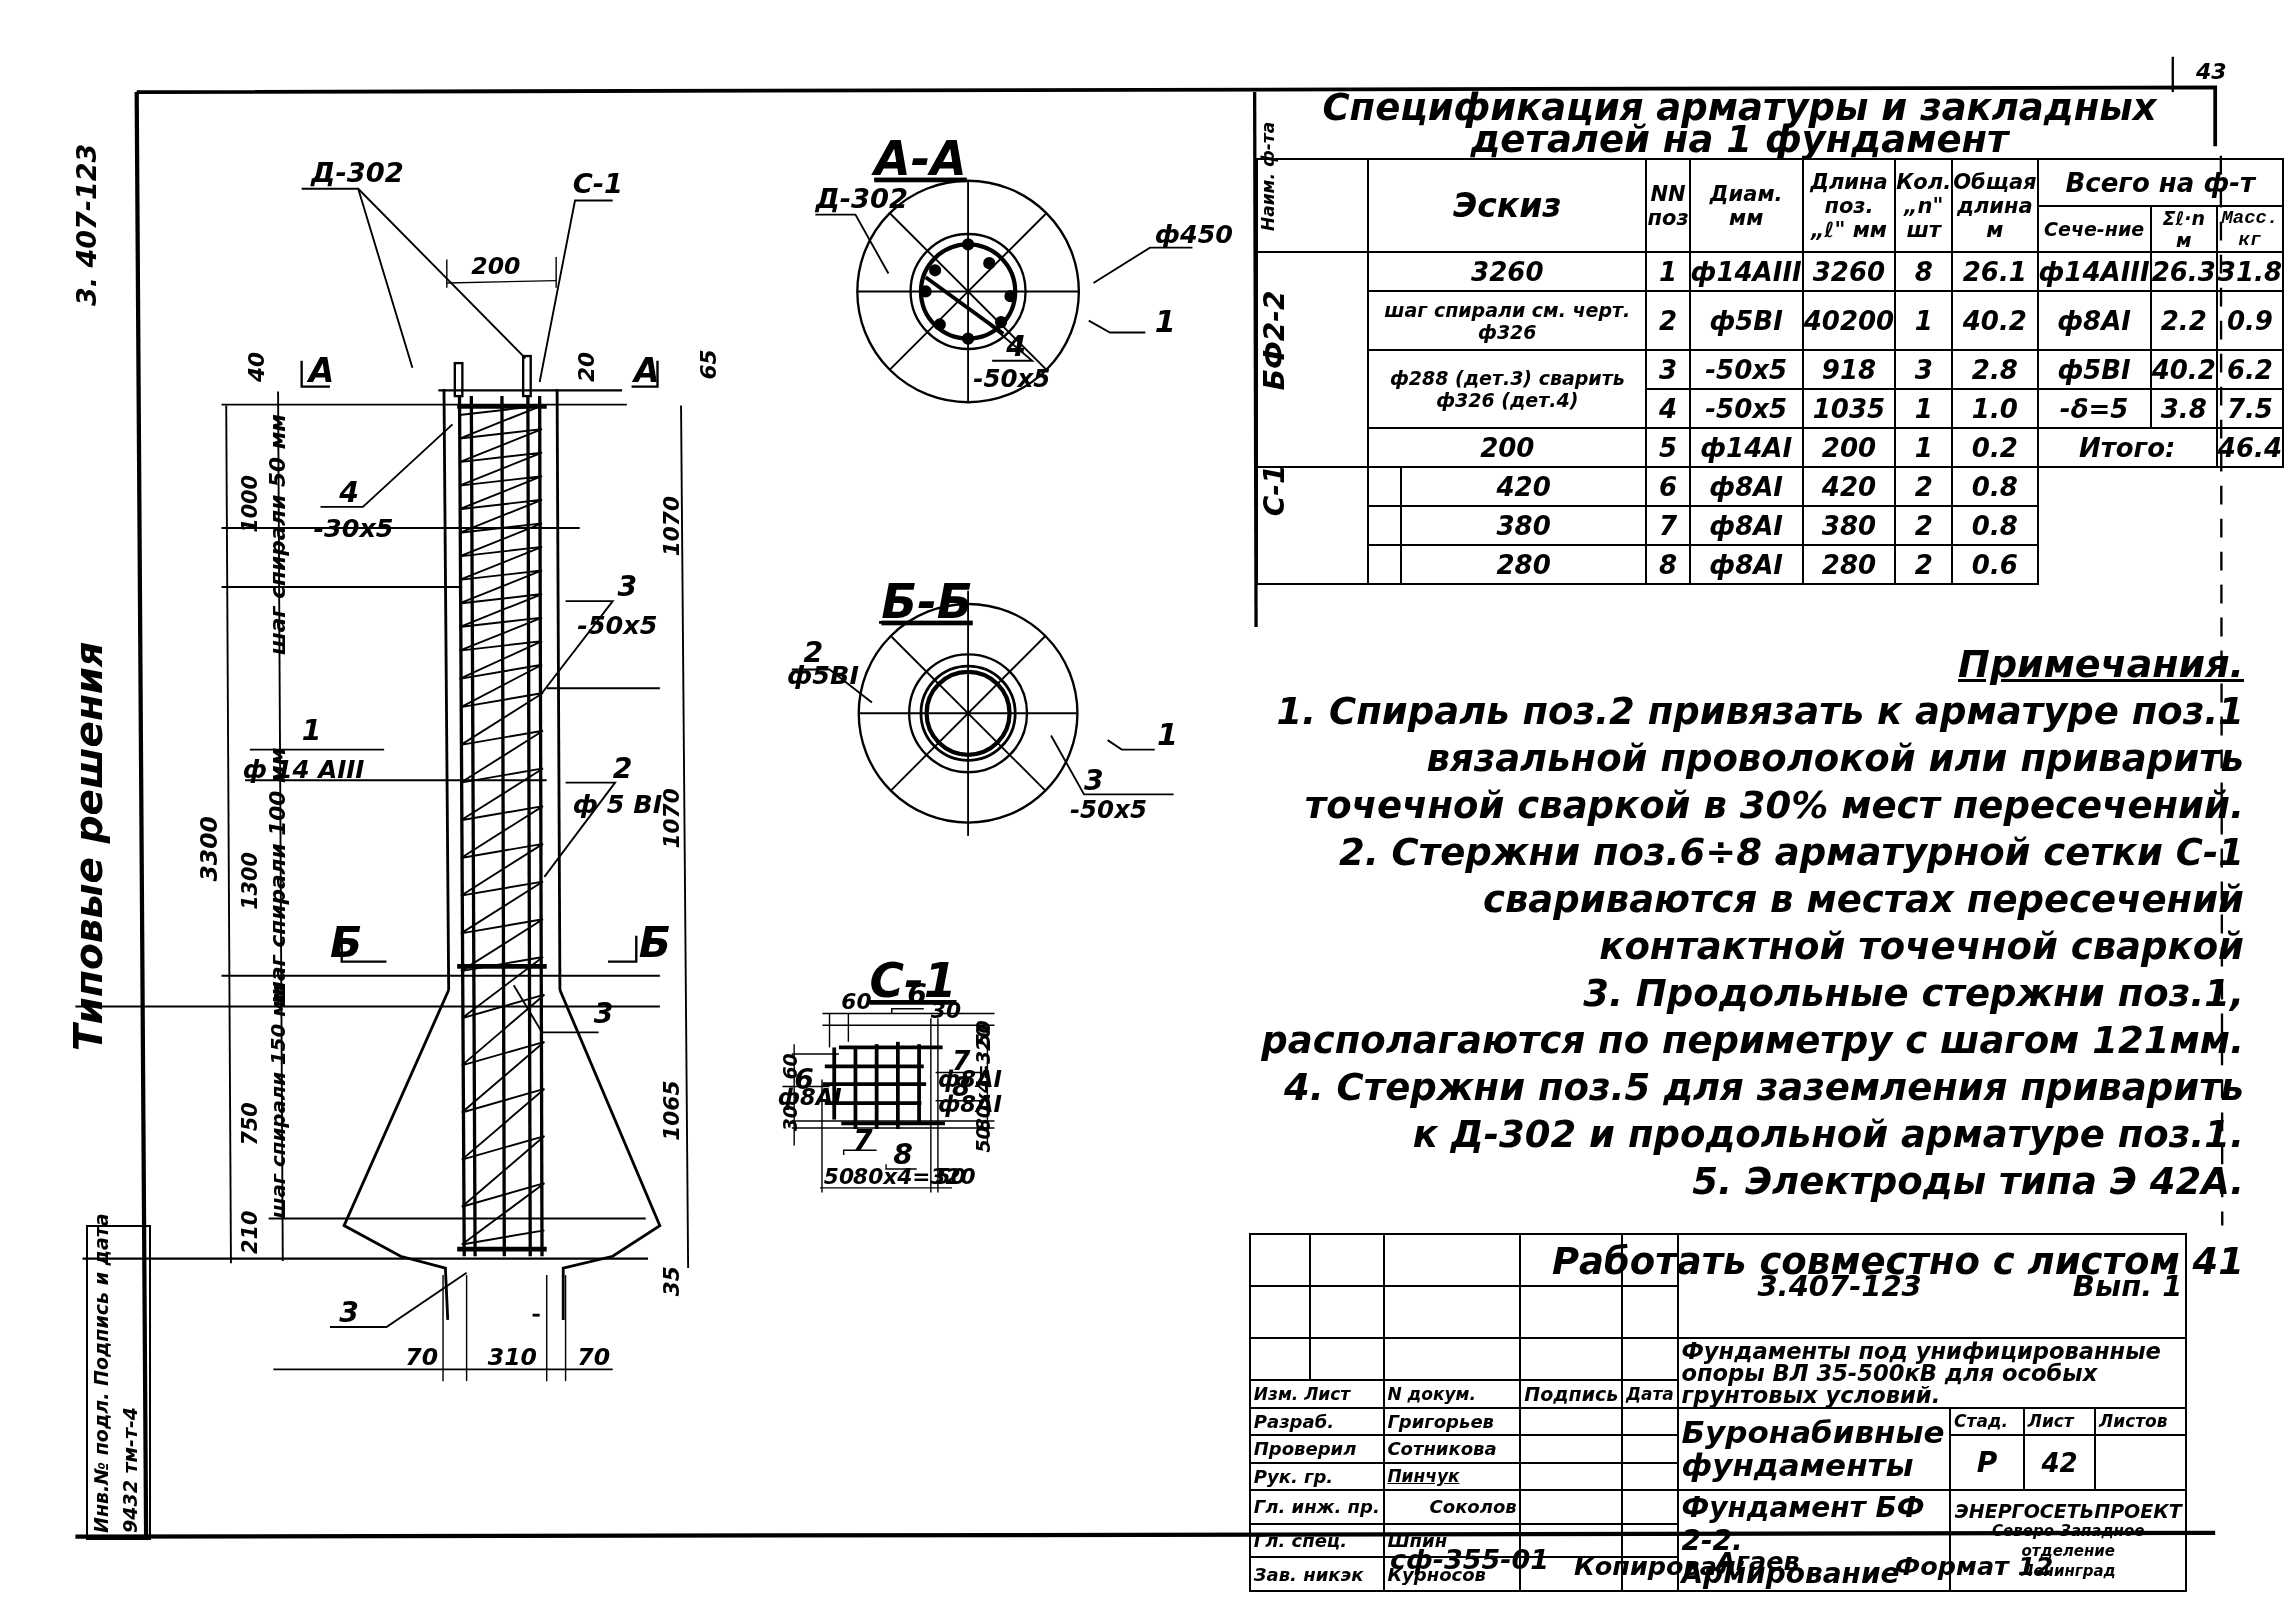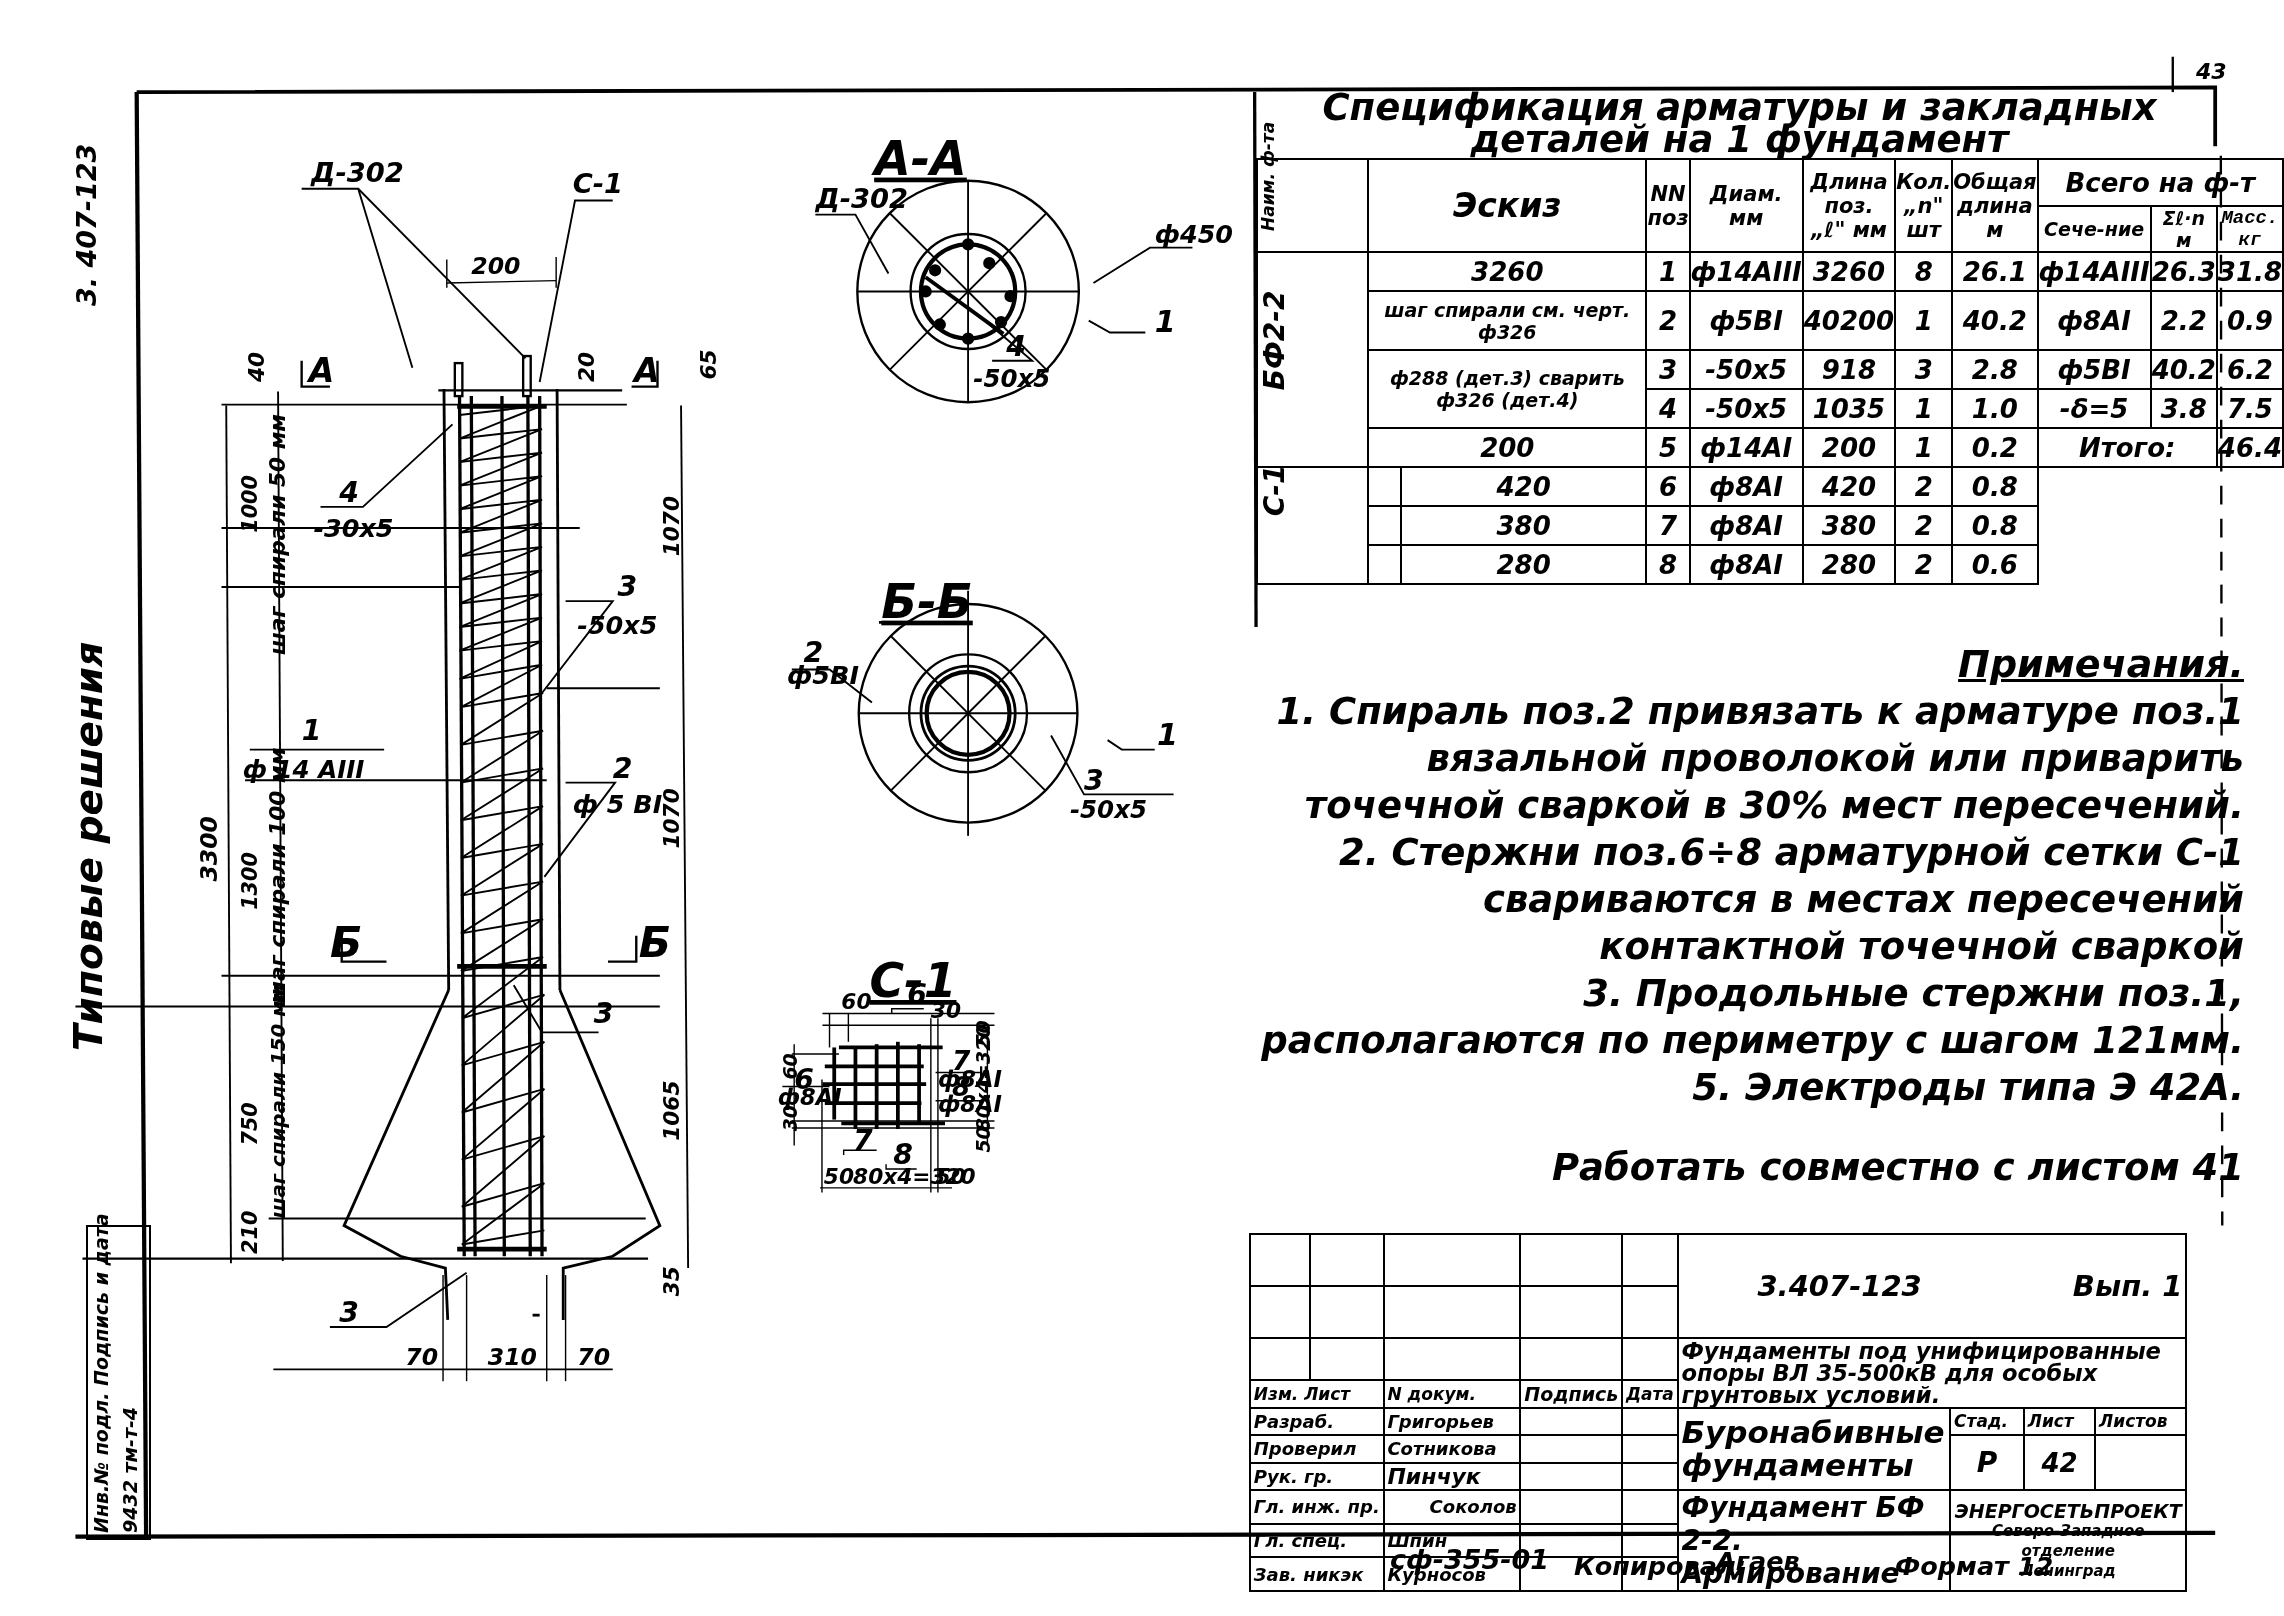--- a/index.html
+++ b/index.html
@@ -374,20 +374,21 @@
     <td>0.6</td>
   </tr>
 </tbody>
   </table>
 
 <div class="abs hand notes">
   <p class="ttl">Примечания.</p>
   <p>1. Спираль поз.2 привязать к арматуре поз.1 вязальной проволокой или приварить точечной сваркой в 30% мест пересечений.</p>
   <p>2. Стержни поз.6÷8 арматурной сетки С-1 свариваются в местах пересечений контактной точечной сваркой</p>
   <p>3. Продольные стержни поз.1, располагаются по периметру с шагом 121мм.</p>
+  <p>4. Стержни поз.5 для заземления приварить к Д-302 и продольной арматуре поз.1.</p>
   <p>5. Электроды типа Э 42А.</p>
   <p class="ind" style="margin-top:33px;">Работать совместно с листом 41</p>
 </div>
 
 <table class="tb hand">
   <tbody>
       <tr style="height:52px;">
     <td style="width:26px;"></td>
         <td style="width:33px;"></td>
         <td style="width:75px;"></td>
@@ -433,21 +434,21 @@
     <td colspan="2" style="font-size:18px;">Проверил</td>
     <td style="font-size:18px;">Сотникова</td>
     <td></td>
         <td></td>
     <td rowspan="2" style="font-size:28px;text-align:center;">Р</td>
     <td rowspan="2" style="font-size:26px;text-align:center;">42</td>
     <td rowspan="2"></td>
   </tr>
   <tr>
     <td colspan="2" style="font-size:18px;">Рук. гр.</td>
-    <td style="font-size:22px;">Пинчук</td>
+    <td style="font-size:17px;text-decoration:underline;">Пинчук</td>
     <td></td>
         <td></td>
   </tr>
   <tr>
     <td colspan="2" style="font-size:18px;">Гл. инж. пр.</td>
     <td style="font-size:18px;padding-left:45px;">Соколов</td>
     <td></td>
         <td></td>
     <td rowspan="3" style="font-size:28px;white-space:normal;line-height:33px;">Фундамент БФ 2-2. Армирование</td>
     <td colspan="3" rowspan="3" style="font-size:19px;white-space:normal;line-height:20px;text-align:center;">

